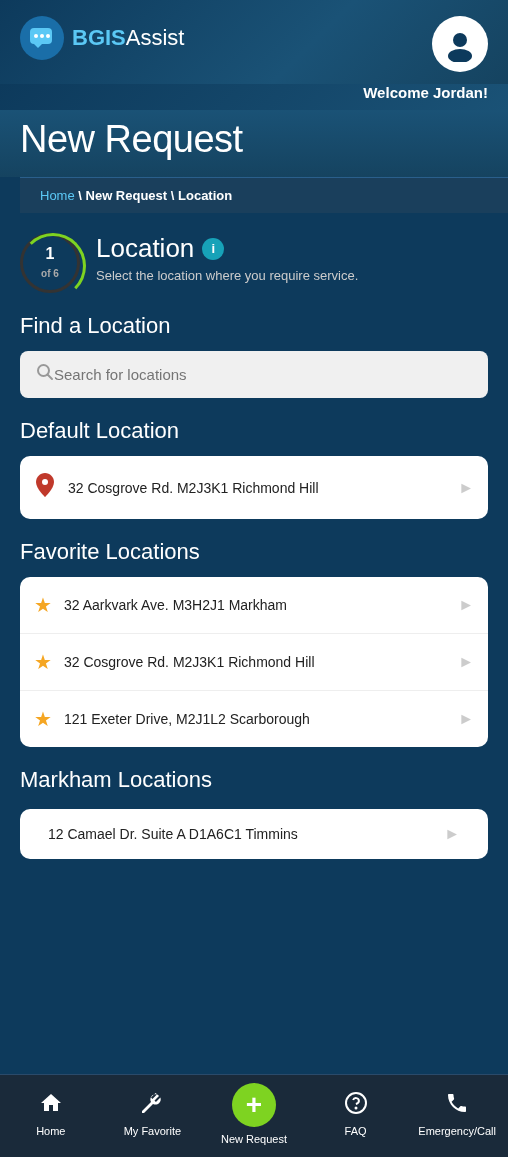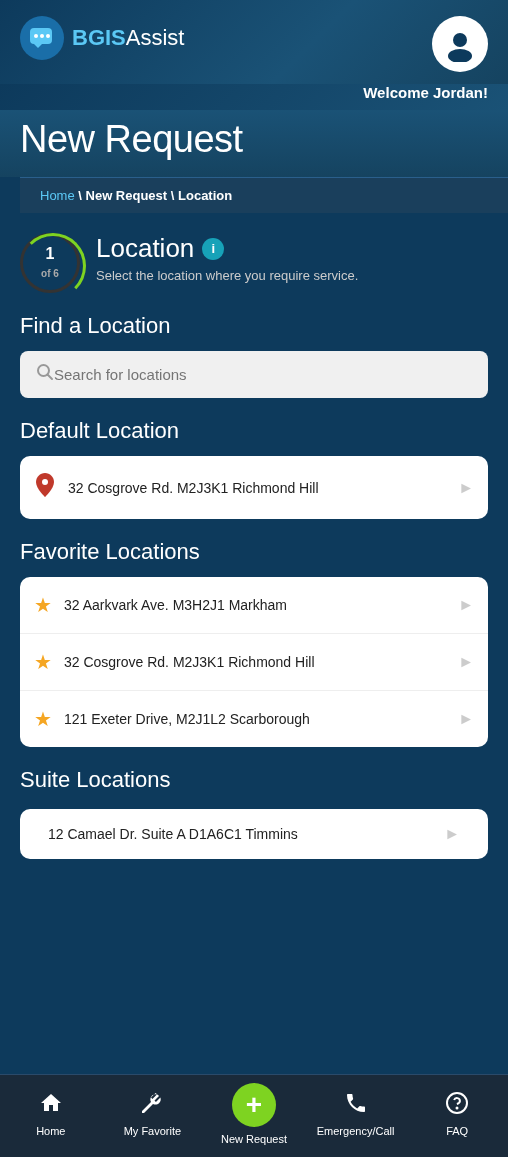--- a/index.html
+++ b/index.html
@@ -416,21 +416,21 @@
       <span class="fav-text">32 Cosgrove Rd. M2J3K1 Richmond Hill</span>
       <span class="chevron-right">►</span>
     </div>
     <div class="fav-item">
       <span class="star-icon">★</span>
       <span class="fav-text">121 Exeter Drive, M2J1L2 Scarborough</span>
       <span class="chevron-right">►</span>
     </div>
   </div>
 
-  <div class="section-title">Suite Locations</div>
+  <div class="section-title">Markham Locations</div>
   <div class="nearby-card">
     <span class="nearby-text">12 Camael Dr. Suite A D1A6C1 Timmins</span>
     <span class="chevron-right">►</span>
   </div>
 
 </div>
 
 <div class="bottom-nav">
   <div class="nav-item">
     <div class="nav-icon">
@@ -446,32 +446,32 @@
         <path d="M15.5 2.1L11 6.6l1.4 1.4 4.5-4.5c.8.3 1.5.8 2.1 1.5L14.5 9.5l1.4 1.4 4.5-4.5c.7 1.9.3 4.1-1.2 5.6-1.7 1.7-4.2 2-6.2.9L4 22H2v-2l9-9c-1.1-2-.8-4.5.9-6.2 1.5-1.5 3.7-1.9 5.6-1.2z"></path>
       </svg>
     </div>
     <span class="nav-label">My Favorite</span>
   </div>
   <div class="nav-item nav-new-request">
     <div class="nav-icon-wrap">
       <span class="nav-icon" style="font-size:28px; font-weight:bold; color:white; line-height:1;">+</span>
     </div>
     <span class="nav-label">New Request</span>
-  </div>
-  <div class="nav-item">
-    <div class="nav-icon">
-      <svg width="24" height="24" viewBox="0 0 24 24" fill="white">
-        <path d="M6.6 10.8c1.4 2.8 3.8 5.1 6.6 6.6l2.2-2.2c.3-.3.7-.4 1-.2 1.1.4 2.3.6 3.6.6.6 0 1 .4 1 1V20c0 .6-.4 1-1 1-9.4 0-17-7.6-17-17 0-.6.4-1 1-1h3.5c.6 0 1 .4 1 1 0 1.3.2 2.5.6 3.6.1.3 0 .7-.2 1L6.6 10.8z"></path>
-      </svg>
-    </div>
-    <span class="nav-label">Emergency/Call</span>
   </div>
   <div class="nav-item">
     <div class="nav-icon">
       <svg width="24" height="24" viewBox="0 0 24 24" fill="none" stroke="white" stroke-width="2">
         <circle cx="12" cy="12" r="10"></circle>
         <path d="M9.1 9a3 3 0 0 1 5.8 1c0 2-3 3-3 3"></path>
         <line x1="12" y1="17" x2="12" y2="17" stroke-width="3" stroke-linecap="round"></line>
       </svg>
     </div>
     <span class="nav-label">FAQ</span>
   </div>
+  <div class="nav-item">
+    <div class="nav-icon">
+      <svg width="24" height="24" viewBox="0 0 24 24" fill="white">
+        <path d="M6.6 10.8c1.4 2.8 3.8 5.1 6.6 6.6l2.2-2.2c.3-.3.7-.4 1-.2 1.1.4 2.3.6 3.6.6.6 0 1 .4 1 1V20c0 .6-.4 1-1 1-9.4 0-17-7.6-17-17 0-.6.4-1 1-1h3.5c.6 0 1 .4 1 1 0 1.3.2 2.5.6 3.6.1.3 0 .7-.2 1L6.6 10.8z"></path>
+      </svg>
+    </div>
+    <span class="nav-label">Emergency/Call</span>
+  </div>
 </div>
 
 </body></html>

